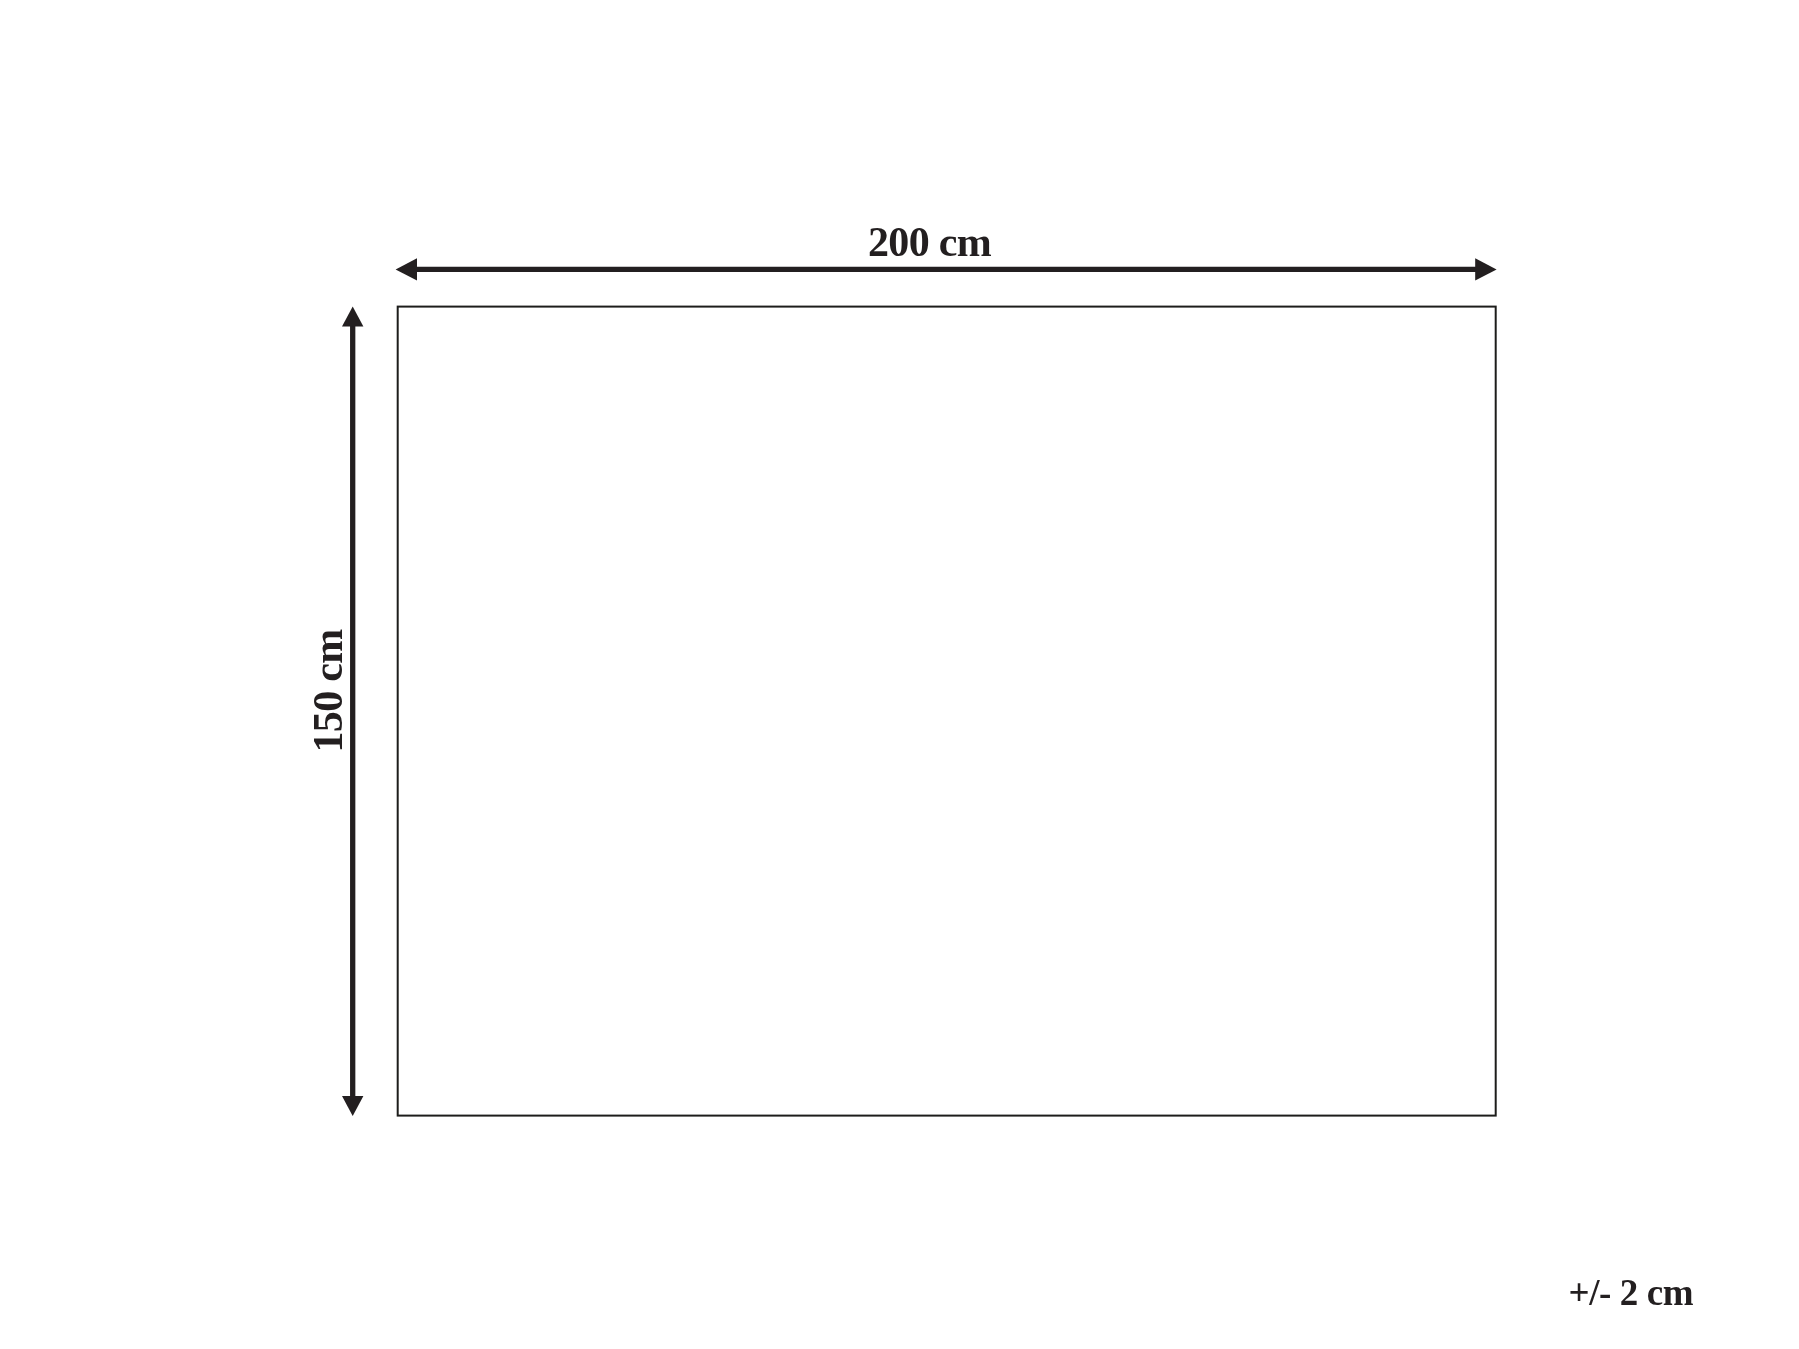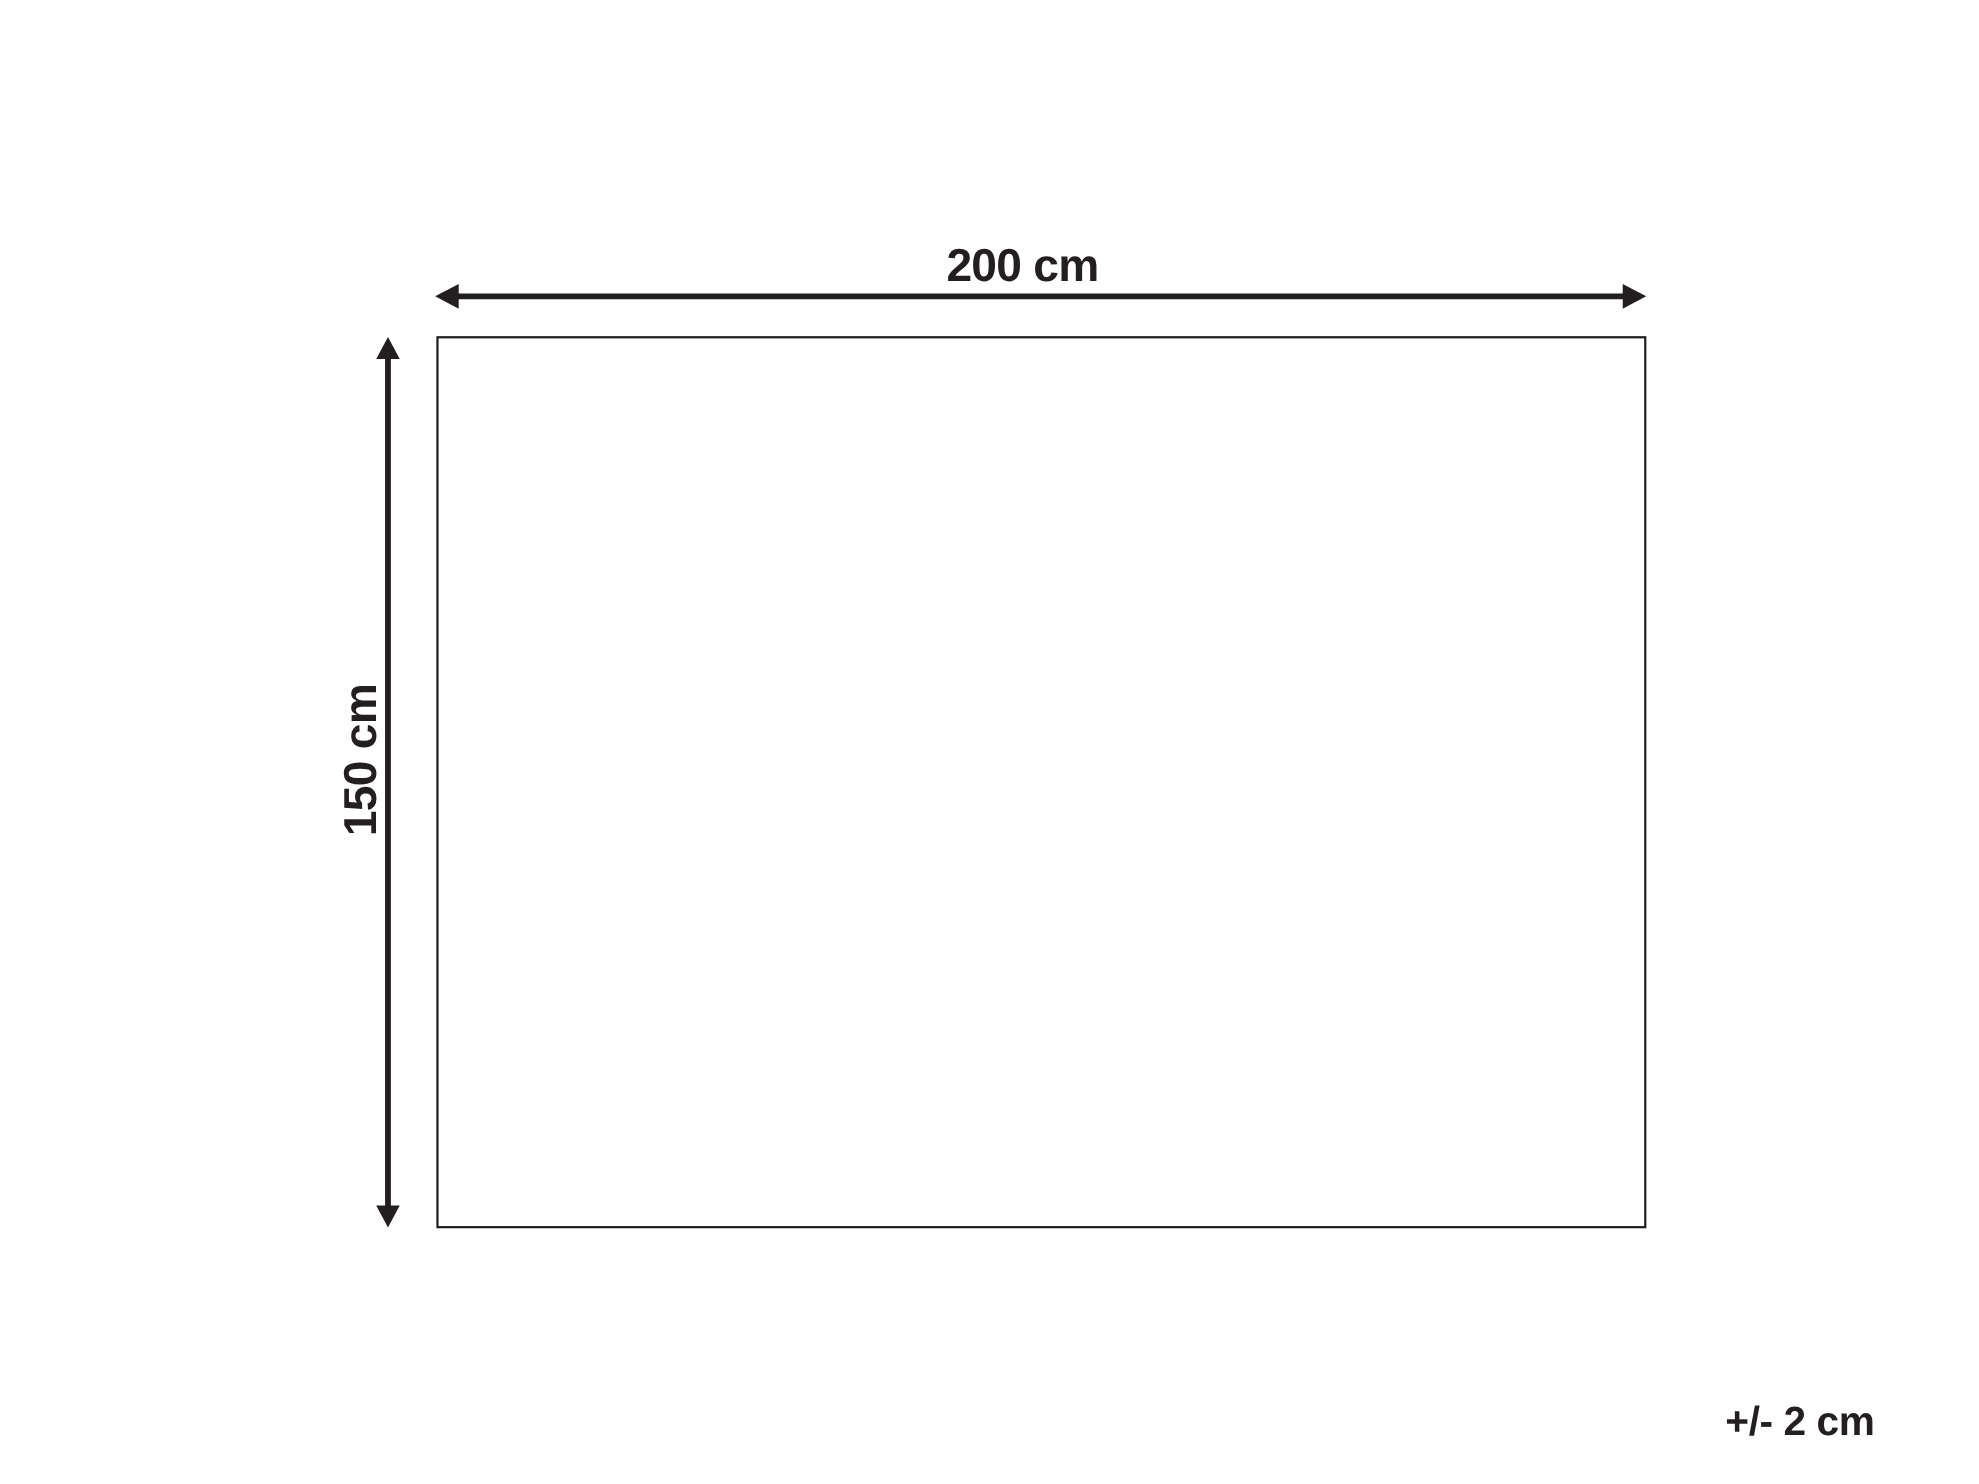--- a/index.html
+++ b/index.html
@@ -1,17 +1,17 @@
 <!DOCTYPE html>
 <html><head>
 <meta charset="utf-8">
 <style>
   html,body{margin:0;padding:0;background:#fff;}
   .page{position:relative;width:1799px;height:1349px;background:#ffffff;overflow:hidden;
-        font-family:Liberation Sans, sans-serif;border-radius:29px;}
+        font-family:Liberation Serif, serif;border-radius:29px;}
 </style>
 </head>
 <body>
 
 <div class="page">
 <svg width="1799" height="1349" viewBox="0 0 1799 1349" xmlns="http://www.w3.org/2000/svg">
 
   <rect x="397.7" y="306.6" width="1098" height="809" fill="#ffffff" stroke="#1d1d1b" stroke-width="2"></rect>
 
   <line x1="413" y1="269.4" x2="1479" y2="269.4" stroke="#231f20" stroke-width="5.3"></line>

